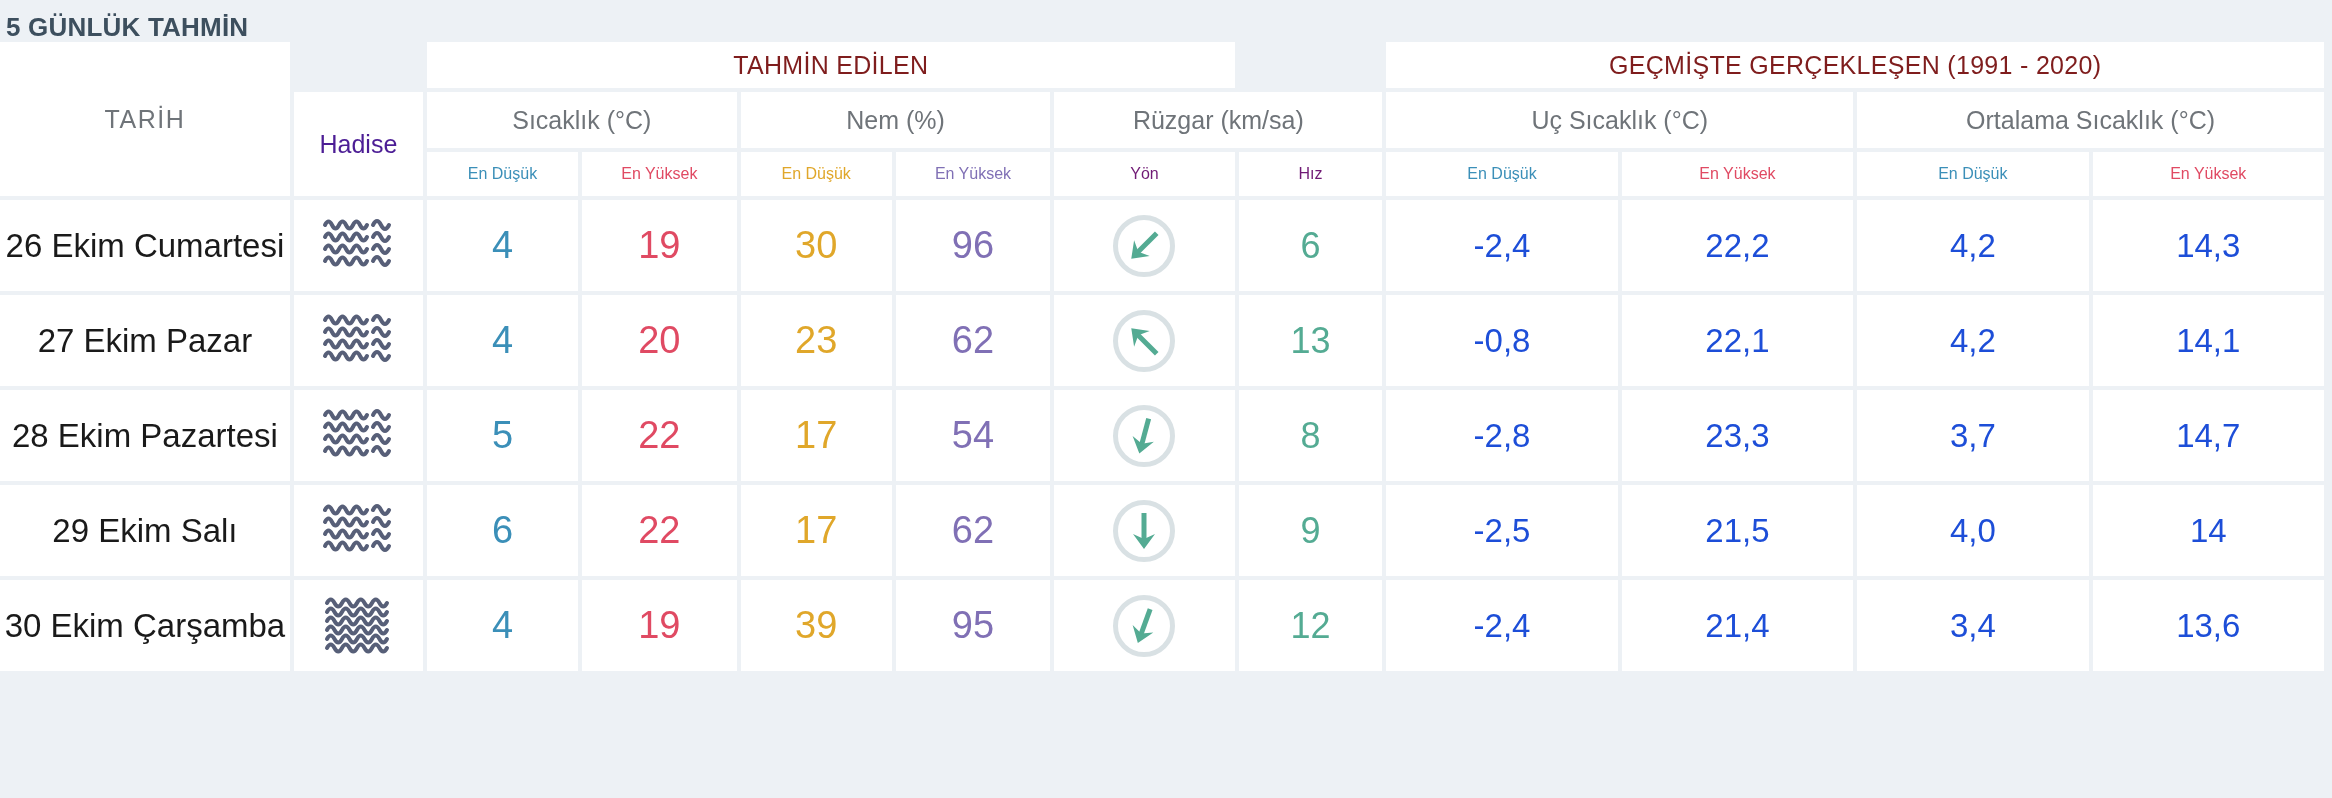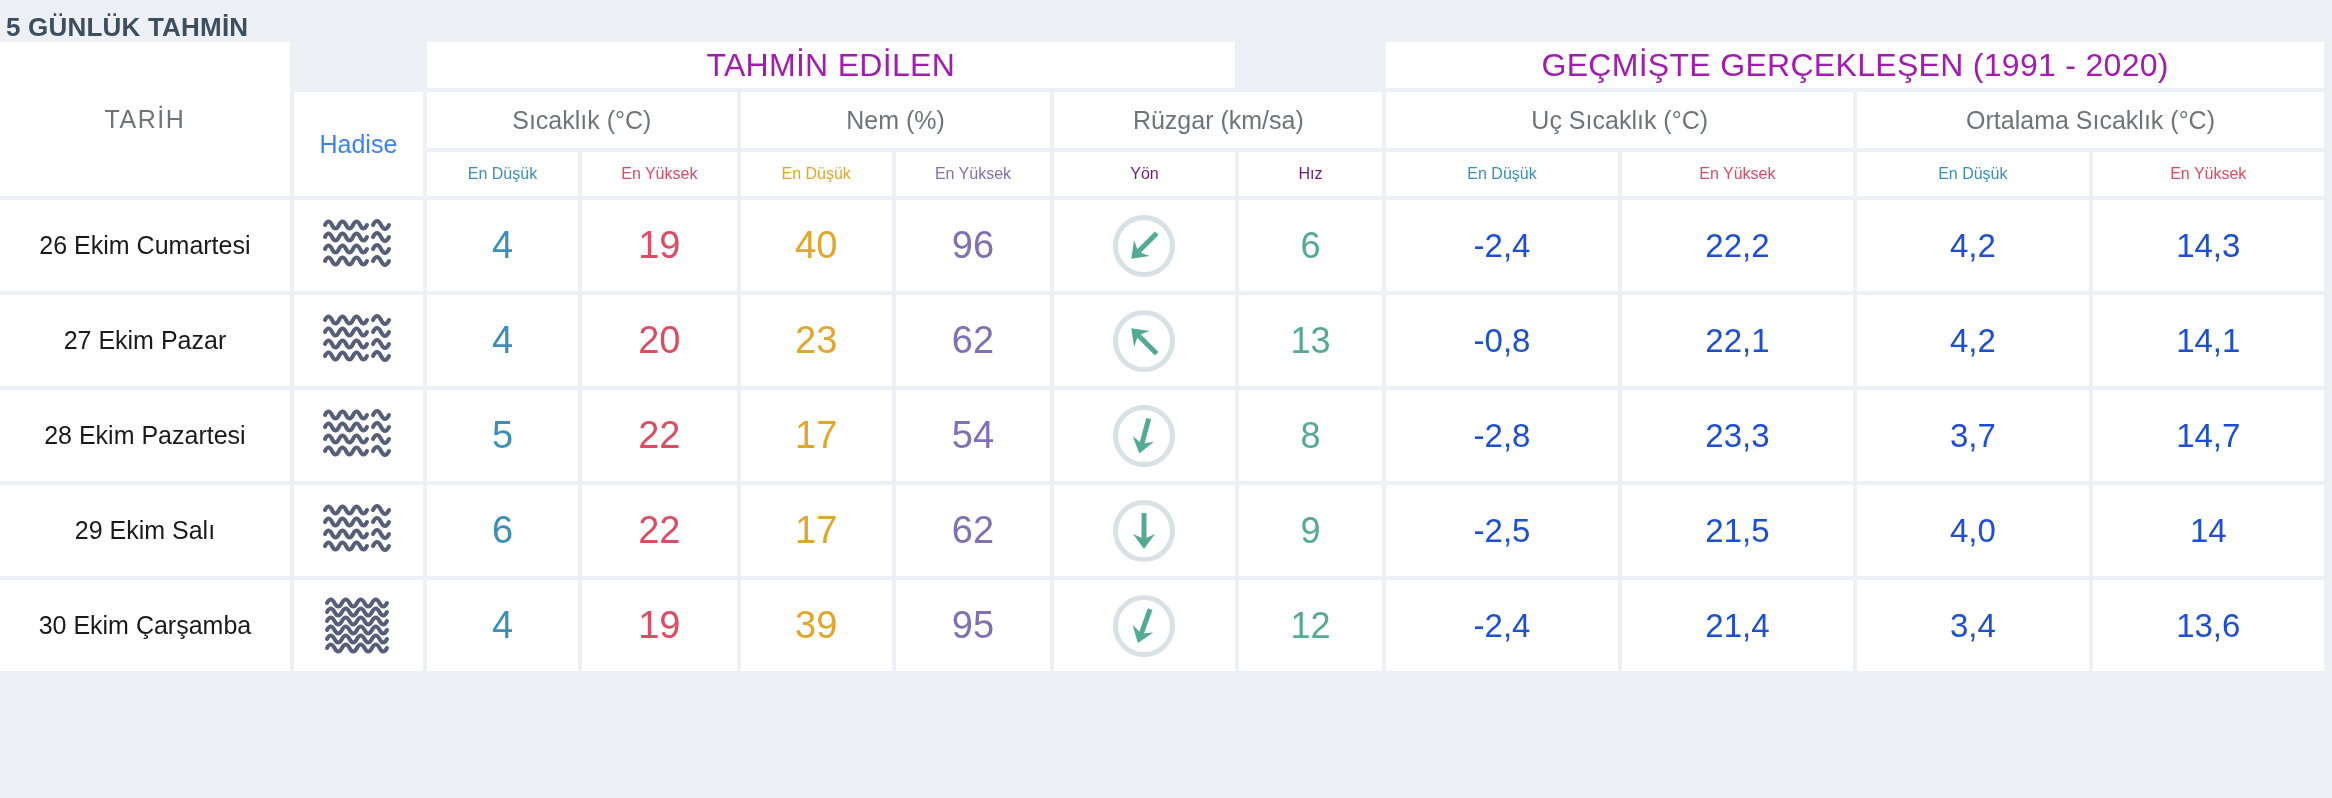--- a/index.html
+++ b/index.html
@@ -50,62 +50,62 @@
     margin: 0;
     font-weight: normal;
     text-align: center;
     vertical-align: middle;
     border: none;
   }
 
   
   th.grp-top {
     height: 46px;
-    font-size: 32px;
-    color: #a21caf;
+    font-size: 25px;
+    color: #7f1d1d;
     letter-spacing: 0.3px;
   }
   th.grp-mid {
     height: 56px;
     font-size: 25px;
     color: #6f7479;
   }
   th.sub {
     height: 44px;
     font-size: 16px;
   }
   th.tarih-head {
     font-size: 25px;
     color: #6f7479;
     letter-spacing: 1.5px;
   }
   th.hadise-head {
     font-size: 25px;
-    color: #3b82f6;
+    color: #4c1d95;
   }
   th.blank {
     background: #edf1f5 !important;
   }
 
   .c-low   { color: #3b8fb8; }
   .c-high  { color: #e04a63; }
   .c-hlow  { color: #e0a72a; }
   .c-hhigh { color: #8070b5; }
   .c-plain { color: #701a75; }
   .c-wind  { color: #54ab93; }
 
   
   td.datacell {
     height: 91px;
     font-size: 38px;
     font-weight: 300;
   }
   td.datecell {
     height: 91px;
-    font-size: 25px;
+    font-size: 33px;
     color: #1a1a1a;
   }
   td.histcell {
     height: 91px;
     font-size: 33px;
     color: #1d4ed8;
   }
   td.windspeed {
     height: 91px;
     font-size: 36px;
@@ -202,21 +202,21 @@
                 <path d="M 52 21 q 4 -8 8 0 q 4 8 8 0" stroke="#575f78" stroke-width="4" fill="none" stroke-linecap="round"></path>
                 <path d="M 4 33 q 3.5 -7 7 0 q 3.5 7 7 0 q 3.5 -7 7 0 q 3.5 7 7 0 q 3.5 -7 7 0 q 3.5 7 7 0" stroke="#575f78" stroke-width="4" fill="none" stroke-linecap="round"></path>
                 <path d="M 52 33 q 4 -8 8 0 q 4 8 8 0" stroke="#575f78" stroke-width="4" fill="none" stroke-linecap="round"></path>
                 <path d="M 4 45 q 3.5 -7 7 0 q 3.5 7 7 0 q 3.5 -7 7 0 q 3.5 7 7 0 q 3.5 -7 7 0 q 3.5 7 7 0" stroke="#575f78" stroke-width="4" fill="none" stroke-linecap="round"></path>
                 <path d="M 52 45 q 4 -8 8 0 q 4 8 8 0" stroke="#575f78" stroke-width="4" fill="none" stroke-linecap="round"></path>
               </svg>
             </div>
           </td>
           <td class="datacell c-low">4</td>
           <td class="datacell c-high">19</td>
-          <td class="datacell c-hlow">40</td>
+          <td class="datacell c-hlow">30</td>
           <td class="datacell c-hhigh">96</td>
           <td class="windcell">
             <div class="icon-wrap">
               <span class="wind-dial">
                 <svg width="44" height="44" viewBox="0 0 44 44">
                   <g transform="rotate(45 22 22)">
                     <path d="M22 4 L22 32" stroke="#54ab93" stroke-width="5" stroke-linecap="butt"></path>
                     <path d="M22 40 L11 25 L22 30 L33 25 Z" fill="#54ab93"></path>
                   </g>
                 </svg>

